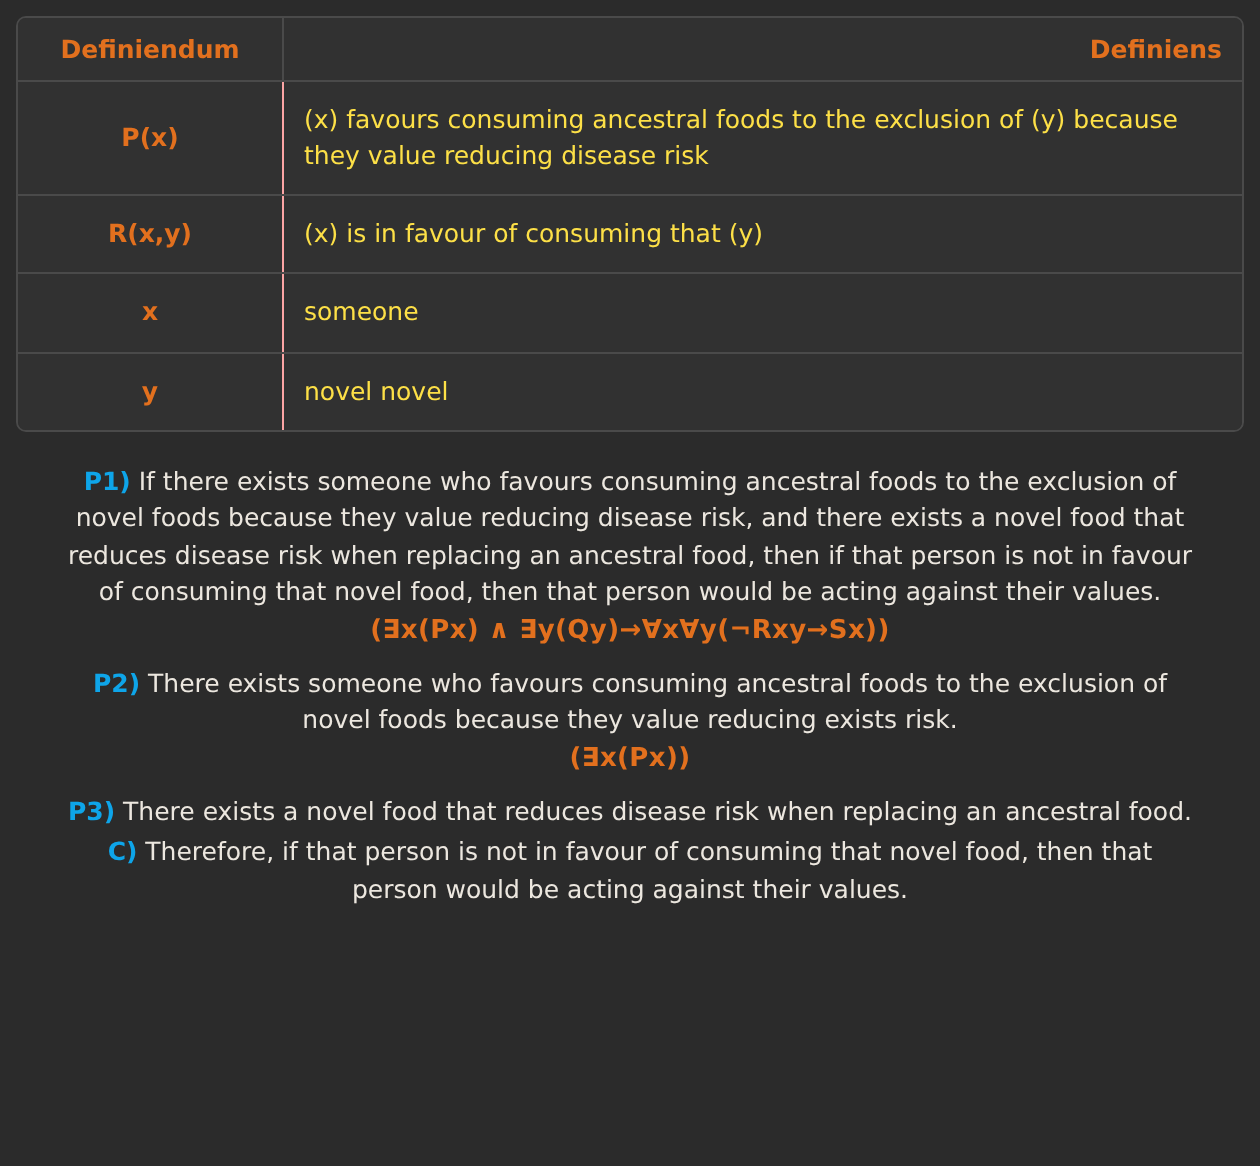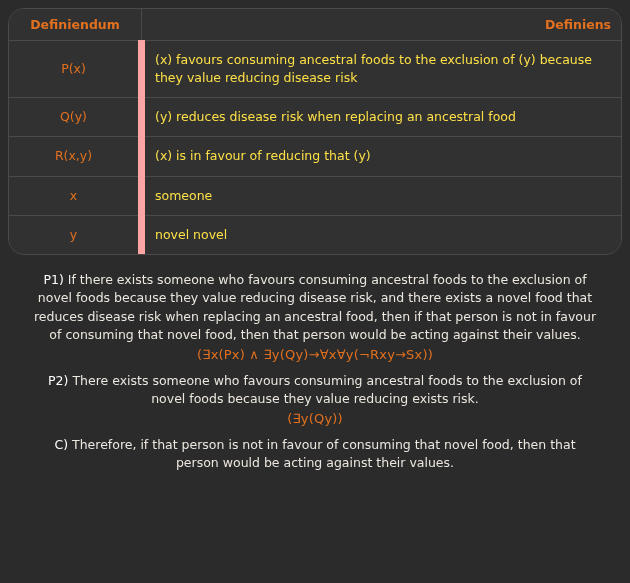--- a/index.html
+++ b/index.html
@@ -18,21 +18,21 @@
     width: 630px;
     height: 583px;
     box-sizing: border-box;
     padding: 8px 8px 0 8px;
     background: #2b2b2b;
   }
 
   
   .table-wrap {
     border: 1px solid #4a4a4a;
-    border-radius: 16px;
+    border-radius: 5px;
     overflow: hidden;
     background: #313131;
   }
   table.defs {
     border-collapse: collapse;
     width: 100%;
     table-layout: fixed;
   }
   table.defs th {
     text-align: right;
@@ -52,44 +52,44 @@
     vertical-align: middle;
     line-height: 1.45;
     color: #fde047;
     background: #313131;
   }
   table.defs tr:last-child td { border-bottom: none; }
   table.defs td.sym {
     width: 112px;
     text-align: center;
     color: #e2701e;
-    font-weight: normal;
-    border-right: 7px solid #fca5a5;
+    font-weight: bold;
+    border-right: 1px solid #fca5a5;
   }
   table.defs th.c1 { border-right: 1px solid #4a4a4a; }
 
   
   .argument {
     margin-top: 16px;
     padding: 0 24px;
     text-align: center;
   }
   .prem {
     font-size: 12.5px;
     line-height: 1.48;
     margin: 0 0 2px 0;
     color: #ece7df;
   }
   .tag {
-    color: #ffffff;
-    font-weight: normal;
+    color: #0ea5e9;
+    font-weight: bold;
   }
   .formula {
     color: #e2701e;
-    font-weight: normal;
+    font-weight: bold;
     font-size: 13px;
     margin: 2px 0 10px 0;
     letter-spacing: 0.2px;
   }
   .formula.last { margin-bottom: 0; }
 </style>
 </head>
 <body>
 
 <div class="page">
@@ -101,26 +101,22 @@
           <th class="c1">Definiendum</th>
           <th>Definiens</th>
         </tr>
       </thead>
       <tbody>
         <tr>
           <td class="sym">P(x)</td>
           <td>(x) favours consuming ancestral foods to the exclusion of (y) because they value reducing disease risk</td>
         </tr>
         <tr>
-          <td class="sym">Q(y)</td>
-          <td>(y) reduces disease risk when replacing an ancestral food</td>
-        </tr>
-        <tr>
           <td class="sym">R(x,y)</td>
-          <td>(x) is in favour of reducing that (y)</td>
+          <td>(x) is in favour of consuming that (y)</td>
         </tr>
         <tr>
           <td class="sym">x</td>
           <td>someone</td>
         </tr>
         <tr>
           <td class="sym">y</td>
           <td>novel novel</td>
         </tr>
       </tbody>
@@ -130,21 +126,24 @@
   <div class="argument">
 
     <p class="prem">
       <span class="tag">P1)</span><span> If there exists someone who favours consuming ancestral foods to the exclusion of novel foods because they value reducing disease risk, and there exists a novel food that reduces disease risk when replacing an ancestral food, then if that person is not in favour of consuming that novel food, then that person would be acting against their values.</span>
     </p>
     <div class="formula">(∃x(Px) ∧ ∃y(Qy)→∀x∀y(¬Rxy→Sx))</div>
 
     <p class="prem">
       <span class="tag">P2)</span><span> There exists someone who favours consuming ancestral foods to the exclusion of novel foods because they value reducing exists risk.</span>
     </p>
+    <div class="formula">(∃x(Px))</div>
 
-    <div class="formula">(∃y(Qy))</div>
+    <p class="prem">
+      <span class="tag">P3)</span><span> There exists a novel food that reduces disease risk when replacing an ancestral food.</span>
+    </p>
 
     <p class="prem">
       <span class="tag">C)</span><span> Therefore, if that person is not in favour of consuming that novel food, then that person would be acting against their values.</span>
     </p>
 
   </div>
 </div>
 
 </body></html>

